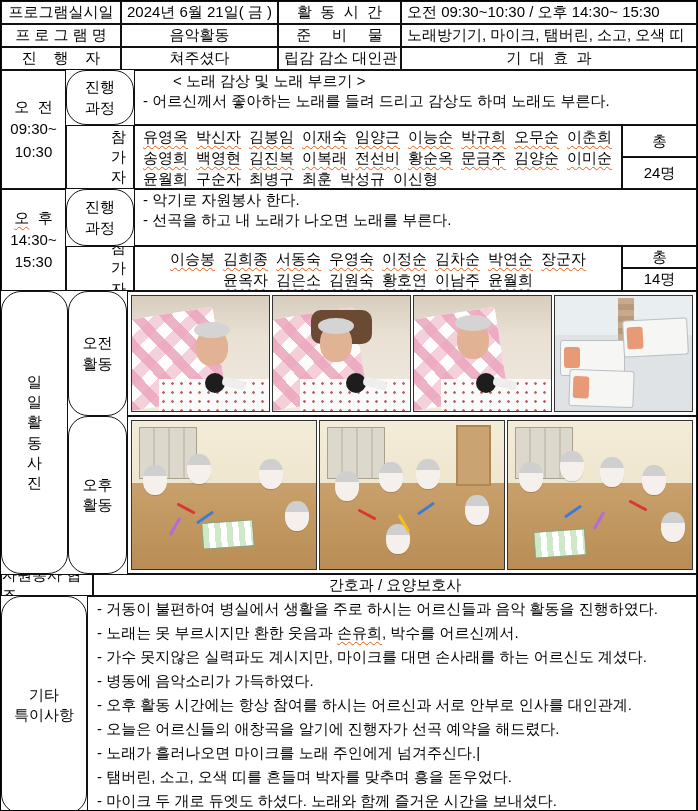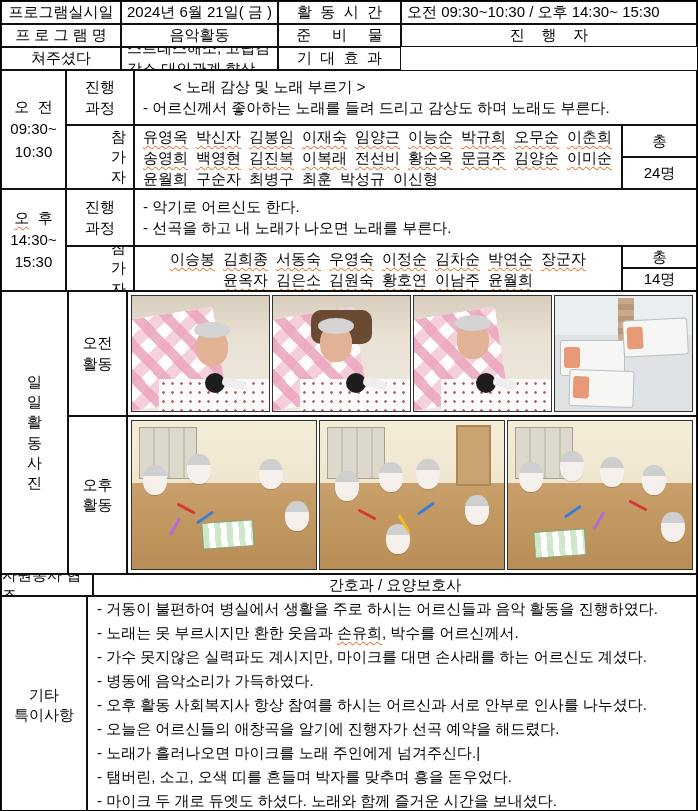--- a/index.html
+++ b/index.html
@@ -4,32 +4,32 @@
 <style>
   html,body{margin:0;padding:0;background:#fff;}
   body{width:698px;height:811px;overflow:hidden;
        font-family:"Liberation Sans","DejaVu Sans",sans-serif;color:#000;}
   .sheet{width:698px;height:811px;box-sizing:border-box;border:1px solid #000;
          display:flex;flex-direction:column;}
   .sec{display:grid;}
   .cell{border:1px solid #111;box-sizing:border-box;display:flex;
         align-items:center;justify-content:center;overflow:hidden;
         font-size:15px;line-height:1.35;}
-  .pre{white-space:pre-line;text-align:center;}
+  .pre{white-space:pre-line;text-align:center;border-radius:20px;}
   .lab{white-space:pre;text-align:right;}
   
   .sec-head{grid-template-columns:120px 157px 123px 1fr;grid-auto-rows:23px;}
   .sec-head .val2{justify-content:flex-start;padding-left:5px;}
   
   .sec-am{grid-template-columns:65px 68px 1fr 75px;grid-template-rows:55px 32px 32px;}
   .sec-pm{grid-template-columns:65px 68px 1fr 75px;grid-template-rows:57px 22px 23px;}
   .c-time{grid-area:1/1/4/2;flex-direction:column;gap:2px;}
   .c-plab{grid-area:1/2/2/3;}
   .c-proc{grid-area:1/3/2/5;flex-direction:column;align-items:flex-start;
-          justify-content:center;padding-left:8px;}
+          justify-content:flex-start;padding-left:8px;}
   .c-proc .proc-title{padding-left:30px;}
   .c-partlab{grid-area:2/2/4/3;padding-left:44px;}
   .c-parts{grid-area:2/3/4/4;flex-direction:column;justify-content:center;
            align-items:stretch;padding:0 4px;}
   .c-tot1{grid-area:2/4/3/5;}
   .c-tot2{grid-area:3/4/4/5;}
   .name-line{display:flex;gap:8px;justify-content:flex-start;padding-left:4px;
              line-height:21px;white-space:nowrap;}
   .c-parts.center .name-line{justify-content:center;padding-left:0;}
   .nm,.squig{text-decoration:underline wavy #e8590c 1px;text-underline-offset:3px;}
@@ -103,20 +103,21 @@
 
   <div class="sec sec-head">
     <div class="cell lab">프로그램실시일</div>
     <div class="cell">2024년 6월 21일( 금 )</div>
     <div class="cell lab">활  동  시  간</div>
     <div class="cell val2">오전 09:30~10:30 / 오후 14:30~ 15:30</div>
 
     <div class="cell lab">프 로 그 램 명</div>
     <div class="cell">음악활동</div>
     <div class="cell lab">준     비     물</div>
+    <div class="cell val2">노래방기기, 마이크, 탬버린, 소고, 오색 띠</div>
 
     <div class="cell lab">진    행    자</div>
     <div class="cell">쳐주셨다</div>
     <div class="cell val2">스트레스해소, 고립감 감소 대인관계 향상</div>
     <div class="cell lab">기  대  효  과</div>
   </div>
 
   <div class="sec sec-am">
     <div class="cell c-time">
       <span class="lab">오  전</span>
@@ -168,21 +169,21 @@
 
   <div class="sec sec-pm">
     <div class="cell c-time">
       <span class="lab"><span class="nm">오</span>  <span>후</span></span>
       <span>14:30~</span>
       <span>15:30</span>
     </div>
     <div class="cell c-plab pre">진행
 과정</div>
     <div class="cell c-proc">
-      <div>- 악기로 어르신도 한다.</div>
+      <div>- 악기로 자원봉사 한다.</div>
       <div>- 선곡을 하고 내 노래가 나오면 노래를 부른다.</div>
     </div>
     <div class="cell c-partlab">참가자</div>
     <div class="cell c-parts center">
       <div class="name-line">
           <span class="nm">이승봉</span>
           <span class="nm">김희종</span>
           <span class="nm">서동숙</span>
           <span class="nm">우영숙</span>
           <span class="nm">이정순</span>
@@ -286,21 +287,21 @@
   </div>
 
   <div class="sec sec-notes">
     <div class="cell pre">기타
 특이사항</div>
     <div class="cell c-notes">
       <div class="note-line">- 거동이 불편하여 병실에서 생활을 주로 하시는 어르신들과 음악 활동을 진행하였다.</div>
       <div class="note-line"><span>- 노래는 못 부르시지만 환한 웃음과 </span><span class="squig">손유희</span><span>, 박수를 어르신께서.</span></div>
       <div class="note-line">- 가수 못지않은 실력파도 계시지만, 마이크를 대면 손사래를 하는 어르신도 계셨다.</div>
       <div class="note-line">- 병동에 음악소리가 가득하였다.</div>
-      <div class="note-line">- 오후 활동 사회복지사 항상 참여를 하시는 어르신과 서로 안부로 인사를 나누셨다.</div>
+      <div class="note-line">- 오후 활동 시간에는 항상 참여를 하시는 어르신과 서로 안부로 인사를 대인관계.</div>
       <div class="note-line">- 오늘은 어르신들의 애창곡을 알기에 진행자가 선곡 예약을 해드렸다.</div>
       <div class="note-line">- 노래가 흘러나오면 마이크를 노래 주인에게 넘겨주신다.|</div>
       <div class="note-line">- 탬버린, 소고, 오색 띠를 흔들며 박자를 맞추며 흥을 돋우었다.</div>
       <div class="note-line">- 마이크 두 개로 듀엣도 하셨다. 노래와 함께 즐거운 시간을 보내셨다.</div>
     </div>
   </div>
 
 </div>
 
 </body></html>

